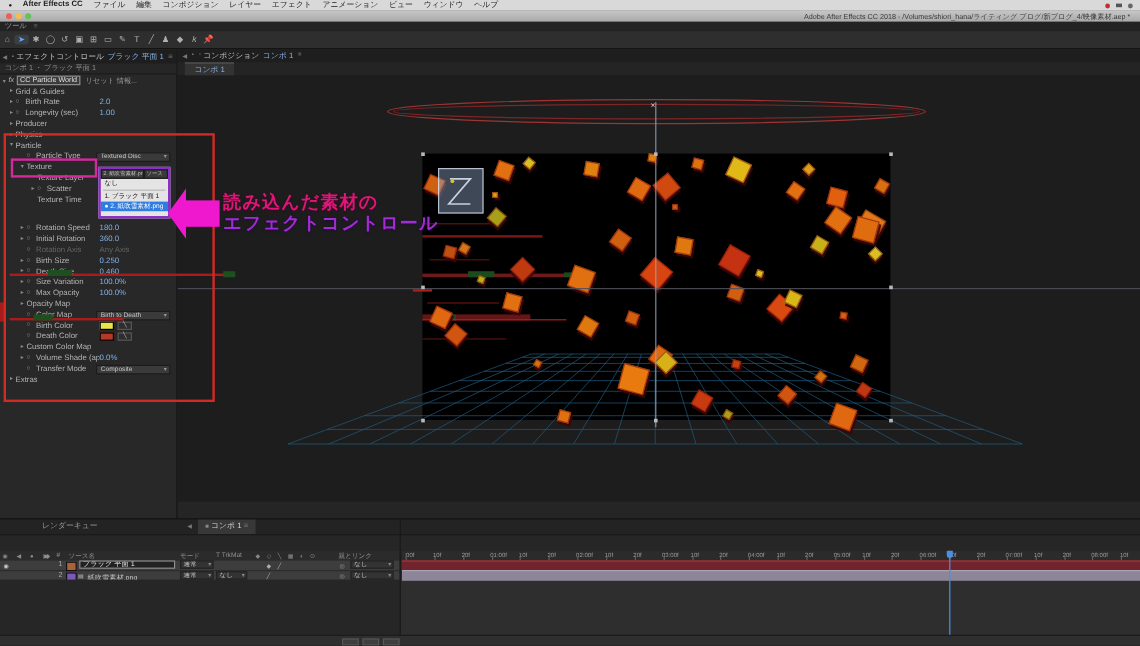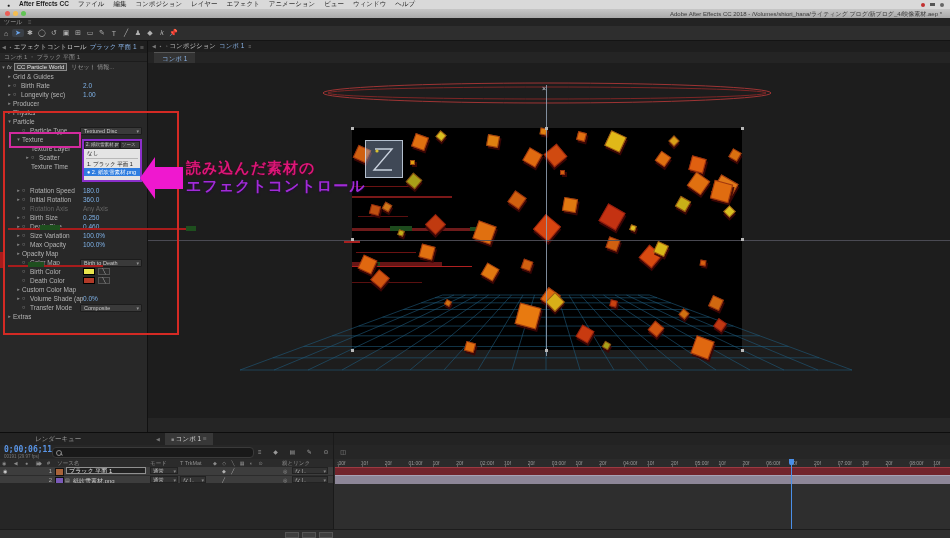--- a/index.html
+++ b/index.html
@@ -459,28 +459,20 @@
   <div id="tltabs">
     <span style="position:absolute;left:35px;top:0;line-height:12px">レンダーキュー</span>
     <span style="position:absolute;left:156px;top:0;line-height:12px;color:#777;font-size:5px">◀</span>
     <div id="tltab-active">
       <span style="color:#8a8a8a;font-size:5px">■</span>
       <span>コンポ 1</span>
       <span style="color:#777">≡</span>
     </div>
   </div>
 
-  <div id="tlctl">
-    <span id="tltc">0;00;06;11</span>
-    <span id="tlframe">00191 (29.97 fps)</span>
-    <span id="tlsearch">
-        <span class="mag"></span>
-      </span>
-    <span class="tlicons" style="left:258px">≡ ◆ ▤ ✎ ⊙ ◫</span>
-  </div>
 
   <div id="tlhdr">
     <span style="position:absolute;left:2px;top:1px;font-size:5px;letter-spacing:3px;color:#8a8a8a">◉ ◀ ● ▣</span>
     <span style="position:absolute;left:38px;top:1px;font-size:5px">◆</span>
     <span style="position:absolute;left:47px;top:1px">#</span>
     <span style="position:absolute;left:57px;top:1px">ソース名</span>
     <span style="position:absolute;left:150px;top:1px">モード</span>
     <span style="position:absolute;left:180px;top:1px">T TrkMat</span>
     <span style="position:absolute;left:213px;top:1px;font-size:5px;letter-spacing:2px;color:#8a8a8a">◆ ◇ ╲ ▦ ◐ ⊙</span>
     <span style="position:absolute;left:282px;top:1px">親とリンク</span>

